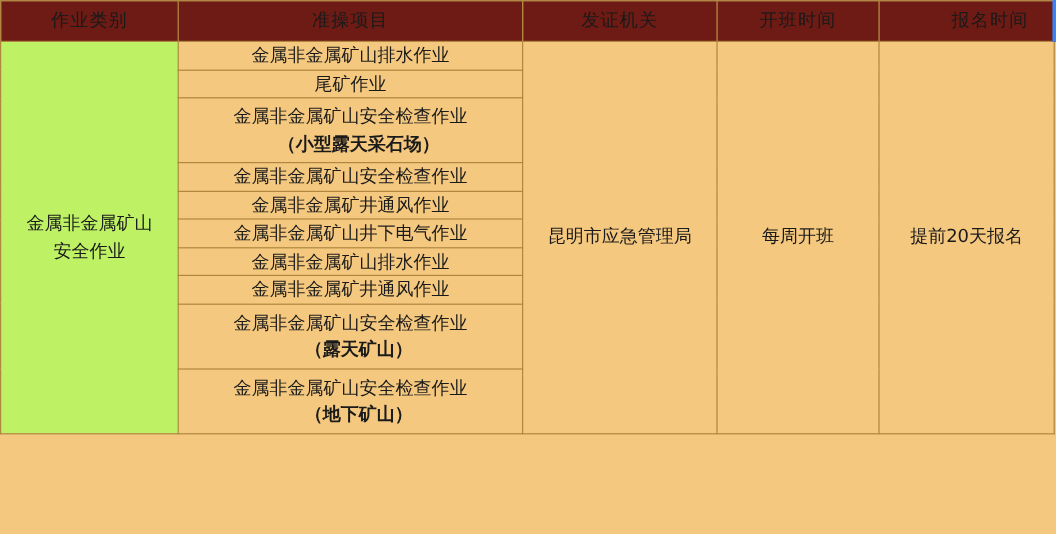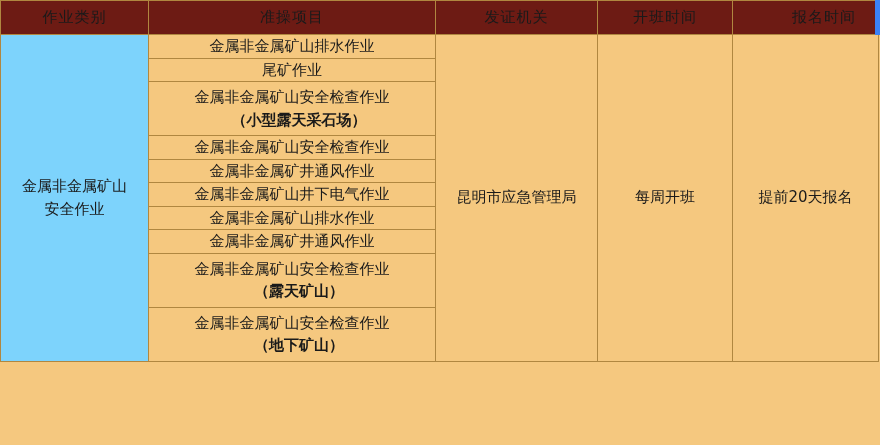--- a/index.html
+++ b/index.html
@@ -36,31 +36,31 @@
   thead th {
     background: #6d1b14;
     color: #ffffff;
     height: 33px;
     font-size: 15px;
     border: 1px solid #6d1b14;
     border-right: 1px solid #8a4a30;
     letter-spacing: 1px;
   }
   thead th:last-child {
-    border-right: 7px solid #3b82f6;
+    border-right: 3px solid #3b82f6;
     padding-left: 40px;
   }
   .col-category { width: 148px; }
   .col-items    { width: 287px; }
   .col-issuer   { width: 162px; }
   .col-start    { width: 135px; }
   .col-signup   { width: 146px; }
 
   td.category-cell {
-    background: #7dd3fc;
+    background: #bef264;
     line-height: 1.55;
     font-size: 15px;
     padding: 0 6px;
   }
   td.item-cell {
     background: #f5c87f;
     text-align: left;
     padding: 8px 0 8px 34px;
     line-height: 1.5;
     font-size: 15px;

